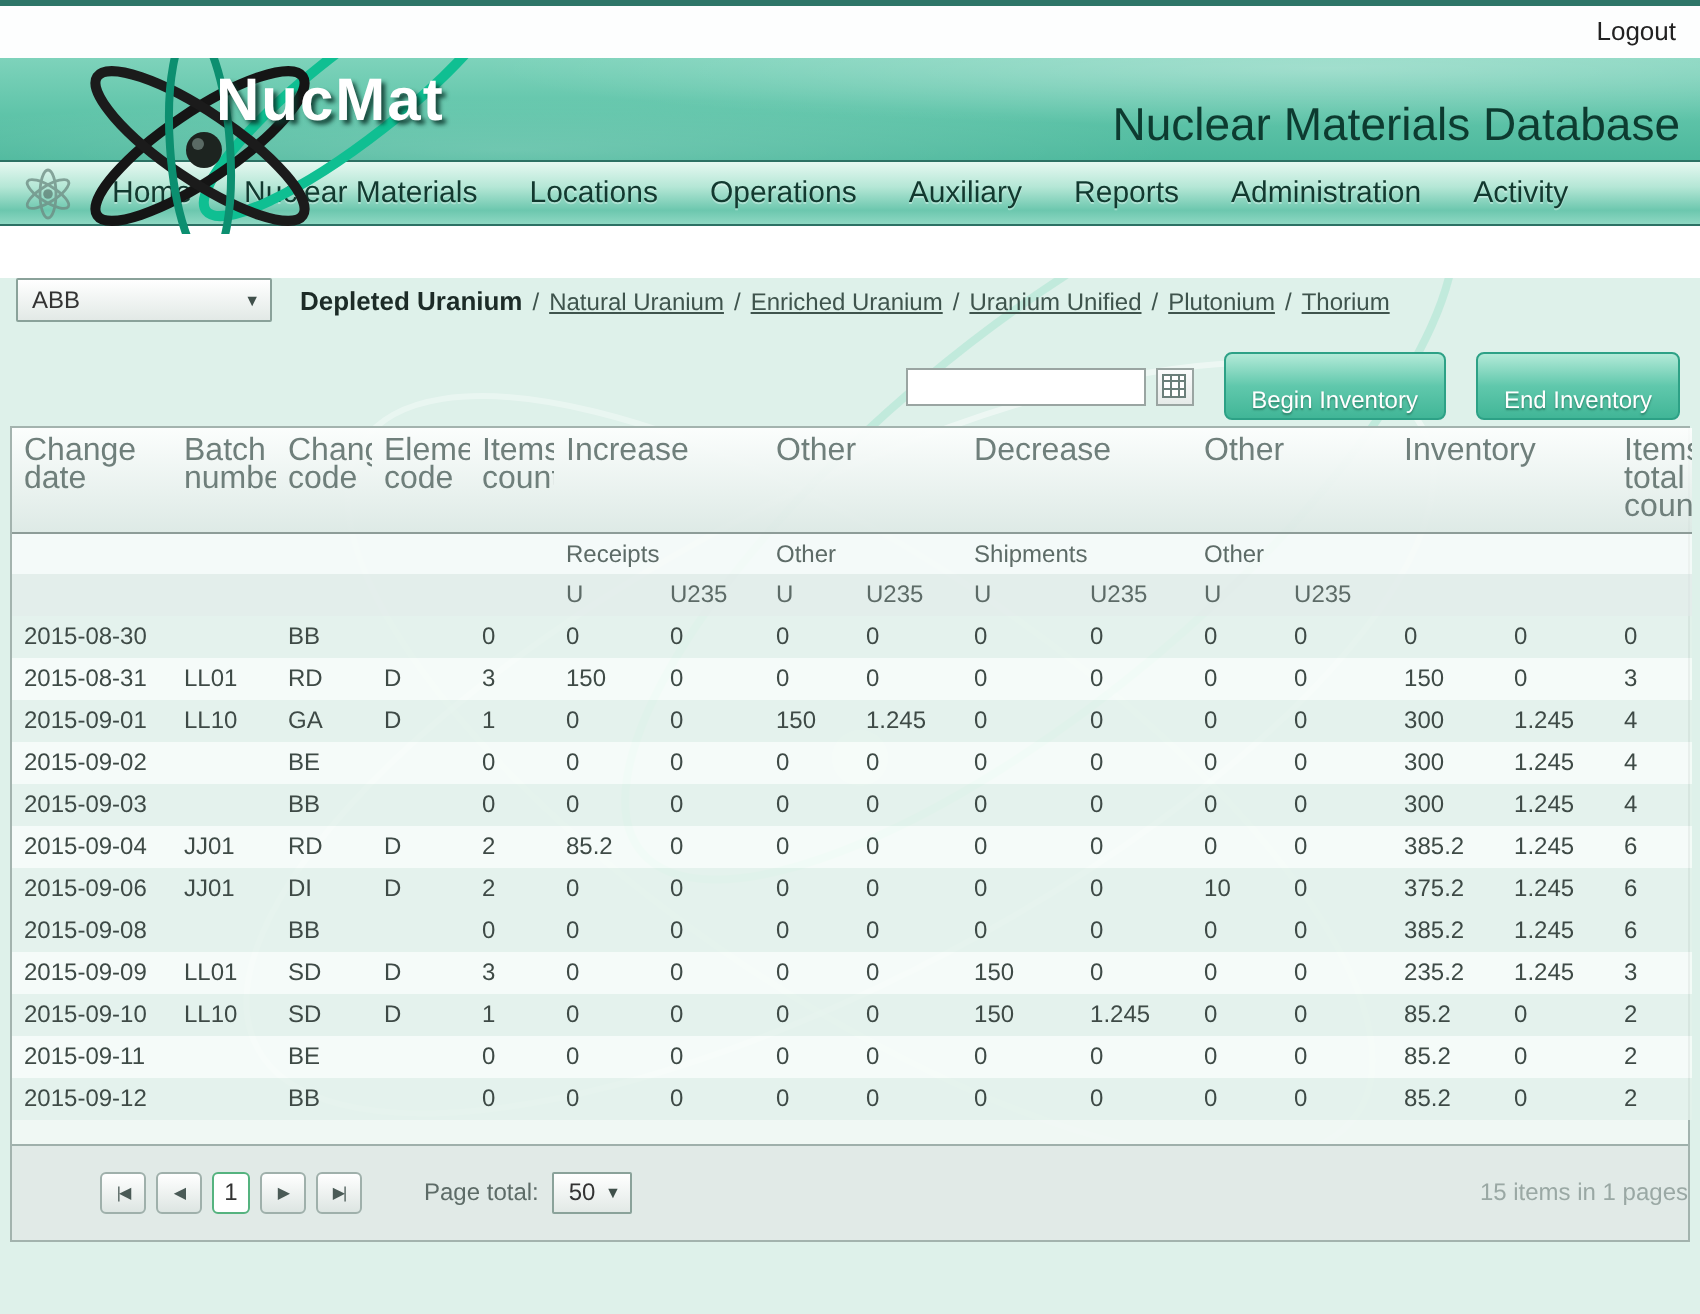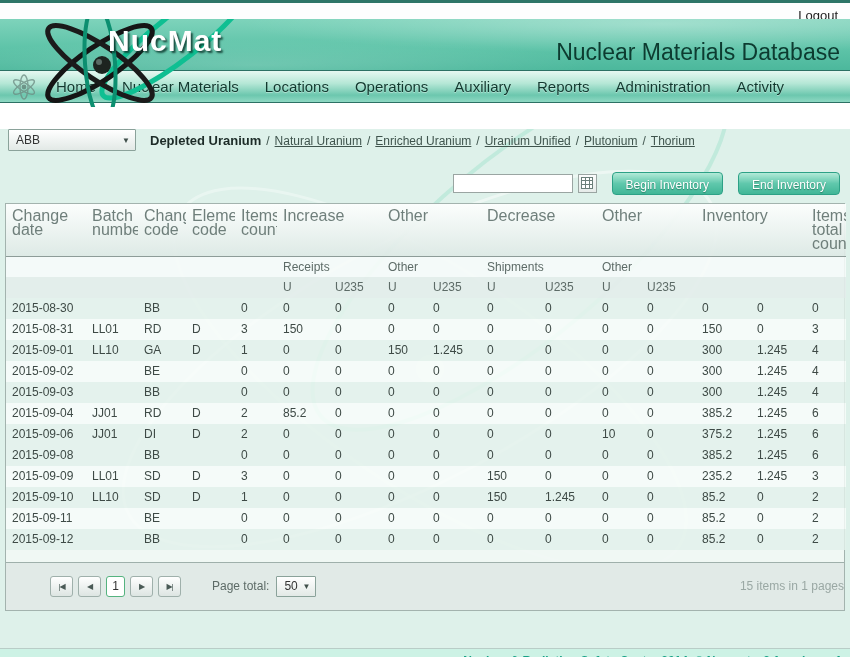--- a/index.html
+++ b/index.html
@@ -1,20 +1,20 @@
 <!DOCTYPE html>
 <html><head>
 <meta charset="utf-8">
 <style>
   * { box-sizing: border-box; margin: 0; padding: 0; }
   html,body { width: 850px; height: 657px; overflow: hidden; }
   body { font-family: "Liberation Sans", sans-serif; background: #fff; position: relative; }
 
   .topstrip { height: 3px; background: #2e7668; }
-  .utilitybar { height: 16px; background: #fdfefe; position: relative; }
+  .utilitybar { height: 26px; background: #fdfefe; position: relative; }
   .logout { position: absolute; right: 12px; top: 5px; font-size: 13px; color: #222; cursor: pointer; text-decoration: none; }
 
   .banner { height: 51px; position: relative;
     background:
       radial-gradient(ellipse at 78% 10%, rgba(255,255,255,.30), transparent 45%),
       radial-gradient(ellipse at 30% 90%, rgba(255,255,255,.18), transparent 40%),
       linear-gradient(180deg, #7ed3bb 0%, #5fc4a9 55%, #4cb89c 100%);
   }
   .atomlogo { position: absolute; top: 0; left: 28px; z-index: 6; }
   .appname { position: absolute; left: 108px; top: 5px; font-size: 30px; font-weight: bold; color: #fff;
@@ -41,21 +41,21 @@
   .crumb-sep { margin: 0 5px; color: #3f544d; }
   .crumb-link { color: #3f544d; text-decoration: underline; cursor: pointer; }
 
   .row2 { margin: 20px 10px 0; display: flex; justify-content: flex-end; align-items: center; height: 24px; position: relative; z-index: 2; }
   .datebox { width: 120px; height: 19px; border: 1px solid #9aa5a2; font-size: 12px; padding: 0 3px; background: #fff; }
   .calbtn { width: 19px; height: 19px; margin-left: 5px; background: linear-gradient(#fbfcfc,#e6ebe9);
     border: 1px solid #9aa5a2; display: inline-flex; align-items: center; justify-content: center; padding: 0; cursor: pointer; }
   .calicon { width: 12px; height: 12px; border: 1px solid #6b7f7a; background-color: #fff;
     background-image: linear-gradient(#6b7f7a 1px, transparent 1px), linear-gradient(90deg, #6b7f7a 1px, transparent 1px);
     background-size: 4px 4px; background-position: -1px 2px; }
-  .invbtn { margin-left: 15px; height: 23px; padding: 5px 13px; border: 1px solid #2da186; border-radius: 4px;
+  .invbtn { margin-left: 15px; height: 23px; padding: 16px 13px; border: 1px solid #2da186; border-radius: 4px;
     background: linear-gradient(#b3ead8, #60c8ac 50%, #41b697); color: #fff; font-size: 12px;
     font-family: "Liberation Sans", sans-serif; text-shadow: 0 1px 1px rgba(20,80,60,.55); cursor: pointer; }
 
   .gridwrap { margin: 8px 5px 0; border: 1px solid #a3b3ae; position: relative; z-index: 2; background: rgba(250,253,252,.35); }
   table { border-collapse: collapse; width: 100%; table-layout: fixed; }
   th, td { text-align: left; white-space: nowrap; overflow: hidden; }
   tr.h1 th { background: linear-gradient(rgba(252,254,253,.96), rgba(221,233,229,.92));
     color: #6f7f7b; font-weight: normal; font-size: 16px; vertical-align: top;
     padding: 5px 2px 3px 6px; height: 52px; border-bottom: 1px solid #8d9c98; white-space: normal; line-height: 14px; }
   tr.h2 th { background: rgba(246,251,249,.88); font-weight: normal; font-size: 12px; color: #5d6b67; padding: 3px 0 3px 6px; height: 19px; }

